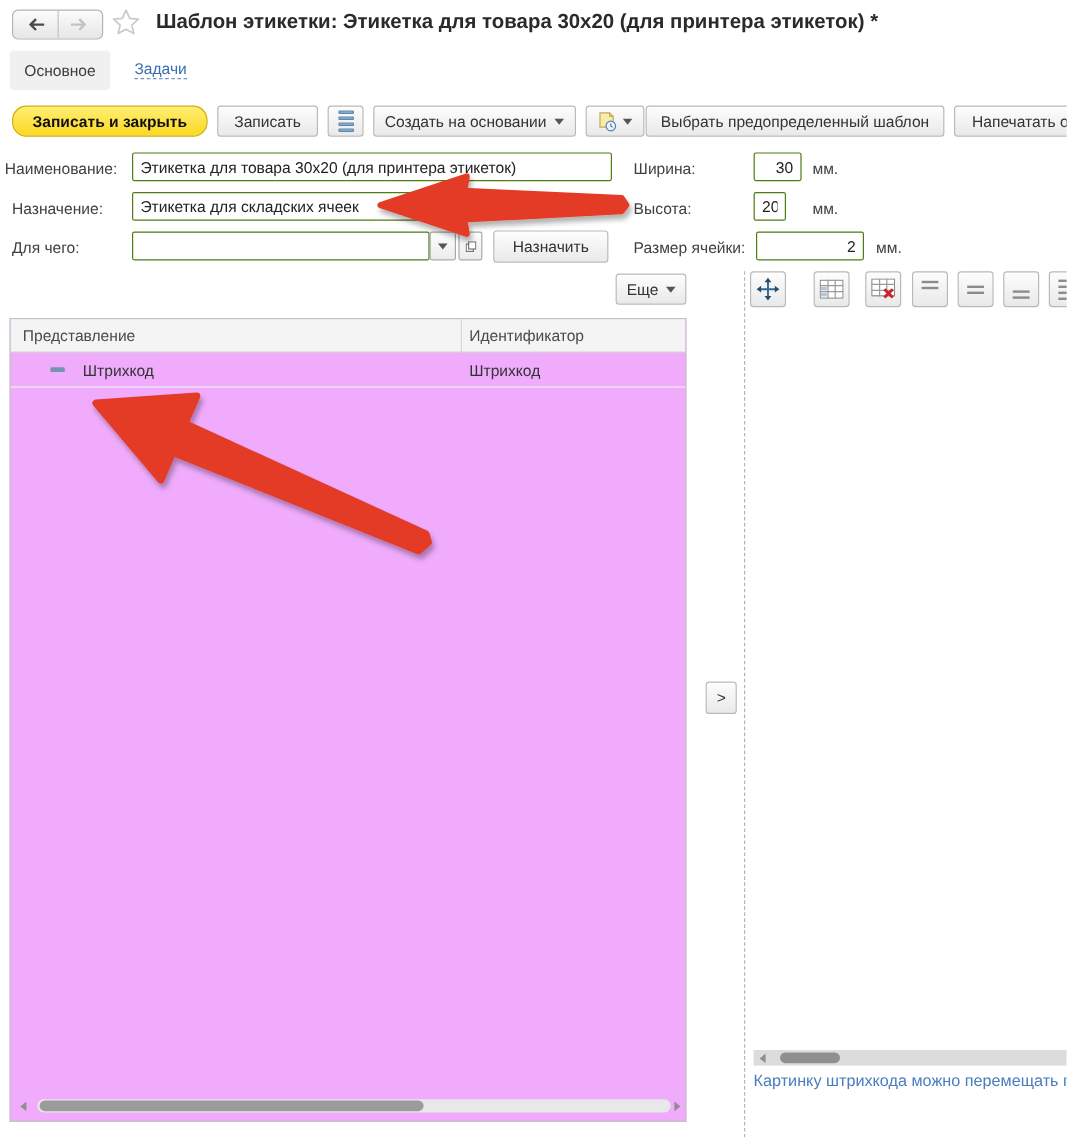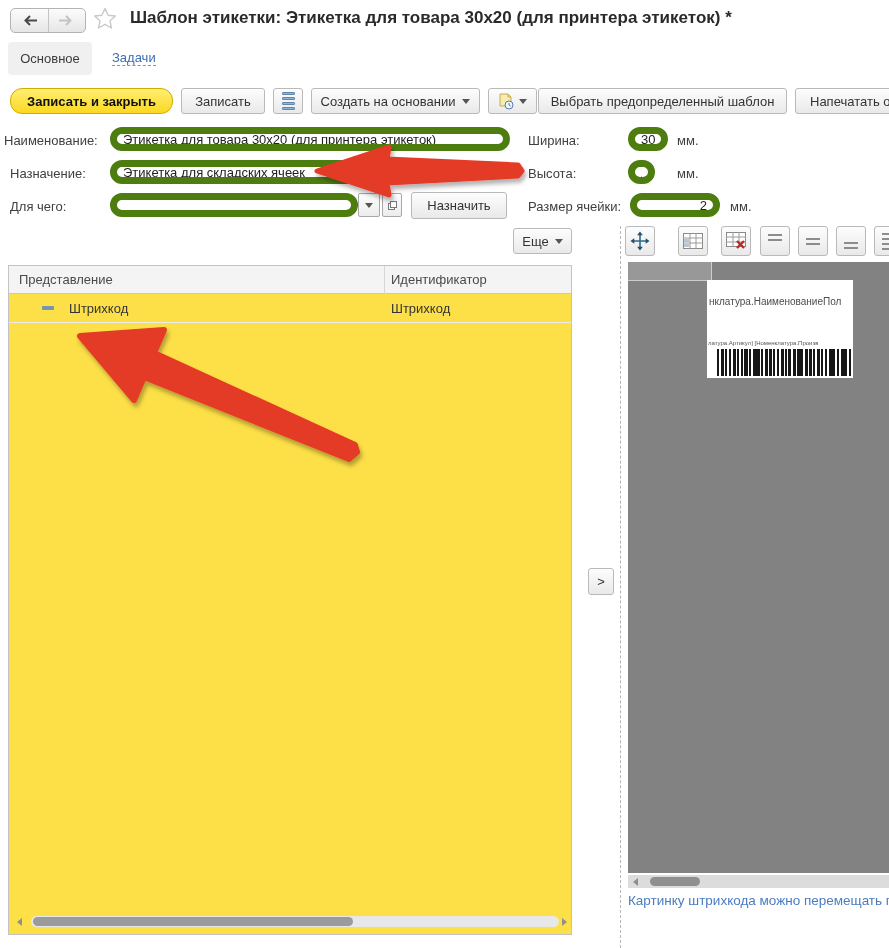--- a/index.html
+++ b/index.html
@@ -24,28 +24,28 @@
   .navhalf { flex:1; display:flex; align-items:center; justify-content:center; }
   .navdiv { width:1px; background:#c4c4c4; }
 
   .title { font-size:17px; font-weight:600; color:#2a2a2a; white-space:nowrap; }
 
   .tab-active { background:#f0f0f0; border-radius:4px; display:flex; align-items:center; justify-content:center; color:#3c3c3c; }
   .link { color:#3b6cb5; white-space:nowrap; }
   .link-dash { border-bottom:1px dashed #6f94c6; }
 
   .lbl { color:#404040; white-space:nowrap; }
-  .inp { display:block; height:24px; border:7px solid #4d7c0f; border-radius:12px; background:#fff;
+  .inp { display:block; height:24px; border:1px solid #4d7c0f; border-radius:2px; background:#fff;
          font-family:inherit; font-size:13px; color:#222; padding:0 6px; outline:none; }
   .inp-num { text-align:right; }
   .sqbtn { display:flex; align-items:center; justify-content:center; height:24px;
            background:linear-gradient(#fdfdfd,#ececec); border:1px solid #a8a8a8; border-radius:2px; }
 
   
-  .grid { border:1px solid #c3c3c3; background:#fde047; }
+  .grid { border:1px solid #c3c3c3; background:#f0abfc; }
   .grid-head { background:#f4f4f4; border-bottom:1px solid #c9c9c9; }
   .grid-col-div { width:1px; background:#d6d6d6; }
   .row-sep { height:1px; background:#ececec; }
   .row-sel { background:#fcf3cf; }
   .dash-ic { width:12px; height:4px; background:#7296ae; border-radius:1px; }
   .cellbox { border:2px solid #d9a62e; background:#fdf2bf; display:flex; align-items:center; padding:0 5px; height:24px; }
 
   
   .sb-track { background:#e8e8e8; border-radius:7px; }
   .sb-thumb { background:#9b9b9b; border-radius:6px; }
@@ -250,28 +250,20 @@
   </div>
   <div class="abs btn ibtn" style="left:874px; top:226px; height:30px;">
     <span class="alines">
         <i></i>
         <i></i>
         <i></i>
         <i></i>
       </span>
   </div>
 
-  <div class="abs preview" style="left:628px; top:262px; width:261px; height:611px;">
-    <div class="abs pv-corner" style="left:0; top:0; width:84px; height:19px;"></div>
-    <div class="abs pv-label" style="left:79px; top:18px; width:146px; height:98px;">
-      <div class="abs pv-t1" style="left:2px; top:16px;">нклатура.НаименованиеПол</div>
-      <div class="abs pv-t2" style="left:1px; top:60px;">латура.Артикул] [Номенклатура.Произв</div>
-      <div class="abs barcode" style="left:10px; top:69px; width:134px; height:27px;"></div>
-    </div>
-  </div>
   <div class="abs" style="left:628px; top:875px; width:261px; height:13px; background:#dcdcdc;">
     <div class="abs tri-l" style="left:5px; top:3px;"></div>
     <div class="abs sb-thumb" style="left:22px; top:2px; width:50px; height:9px; background:#8f8f8f;"></div>
   </div>
   <div class="abs hint" style="left:628px; top:893px; width:261px;">Картинку штрихкода можно перемещать по</div>
 
   <svg class="abs" style="left:0; top:0; pointer-events:none; z-index:50;" width="889" height="948" viewBox="0 0 889 948">
     <defs>
       <filter id="ash" x="-20%" y="-20%" width="140%" height="140%">
         <feDropShadow dx="2" dy="4" stdDeviation="2" flood-color="#000000" flood-opacity="0.3"></feDropShadow>

